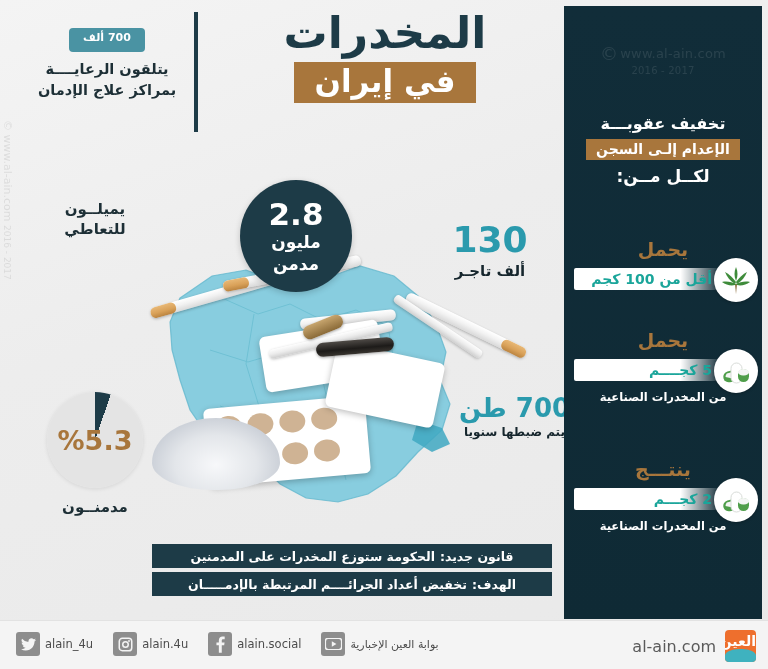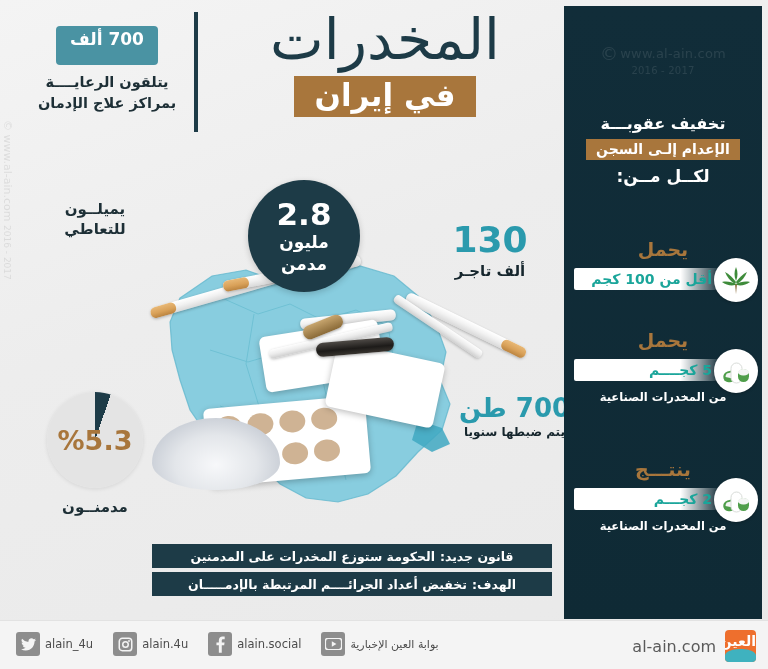--- a/index.html
+++ b/index.html
@@ -98,41 +98,41 @@
     color: #ffffff; font-size: 11.5px; font-weight: 700;
     margin-top: 3px; letter-spacing: 1px;
   }
 
   
   .tl-badge-wrap { position: absolute; left: 22px; top: 26px; width: 170px; text-align: center; }
   .tl-badge {
     display: inline-block;
     background: #4a93a3;
     color: #ffffff;
-    font-size: 17px; font-weight: 700;
-    padding: 3px 14px 16px;
+    font-size: 11px; font-weight: 700;
+    padding: 3px 14px 8px;
     border-radius: 4px;
     letter-spacing: 1px;
   }
   .tl-sub {
     margin-top: 7px;
     color: #1d2f36; font-size: 14.5px; font-weight: 700;
     line-height: 1.45; letter-spacing: .5px;
   }
 
   
   .v-div {
     position: absolute; left: 194px; top: 12px;
     width: 4px; height: 120px; background: #1d3b47;
   }
 
   
   .title-wrap { position: absolute; right: 213px; top: 10px; width: 340px; text-align: center; }
   .title-main {
-    color: #1d3b47; font-size: 57px; font-weight: 400;
+    color: #1d3b47; font-size: 44px; font-weight: 700;
     letter-spacing: 2px; line-height: 1.05;
   }
   .title-sub {
     display: inline-block; margin-top: 6px;
     background: #a8763c; color: #ffffff;
     font-size: 31px; font-weight: 700;
     padding: 1px 20px 4px; letter-spacing: 2px;
   }
 
   
@@ -159,21 +159,21 @@
     direction: ltr; letter-spacing: 0px;
   }
   .pie-cap {
     margin-top: 9px; color: #1d2f36;
     font-size: 15px; font-weight: 700; line-height: 1.35;
     letter-spacing: 1px;
   }
 
   
   .bubble {
-    position: absolute; left: 248px; top: 180px;
+    position: absolute; left: 240px; top: 180px;
     width: 112px; height: 112px; border-radius: 50%;
     background: #1d3b47;
     color: #fff; text-align: center;
     display: flex; flex-direction: column; align-items: center; justify-content: center;
     box-shadow: 0 2px 6px rgba(0,0,0,.18);
     z-index: 6;
   }
   .bubble .big { font-size: 31px; font-weight: 700; direction: ltr; line-height: 1; }
   .bubble .sm  { font-size: 17px; font-weight: 700; line-height: 1.1; margin-top: 3px; letter-spacing: 1px;}
 

